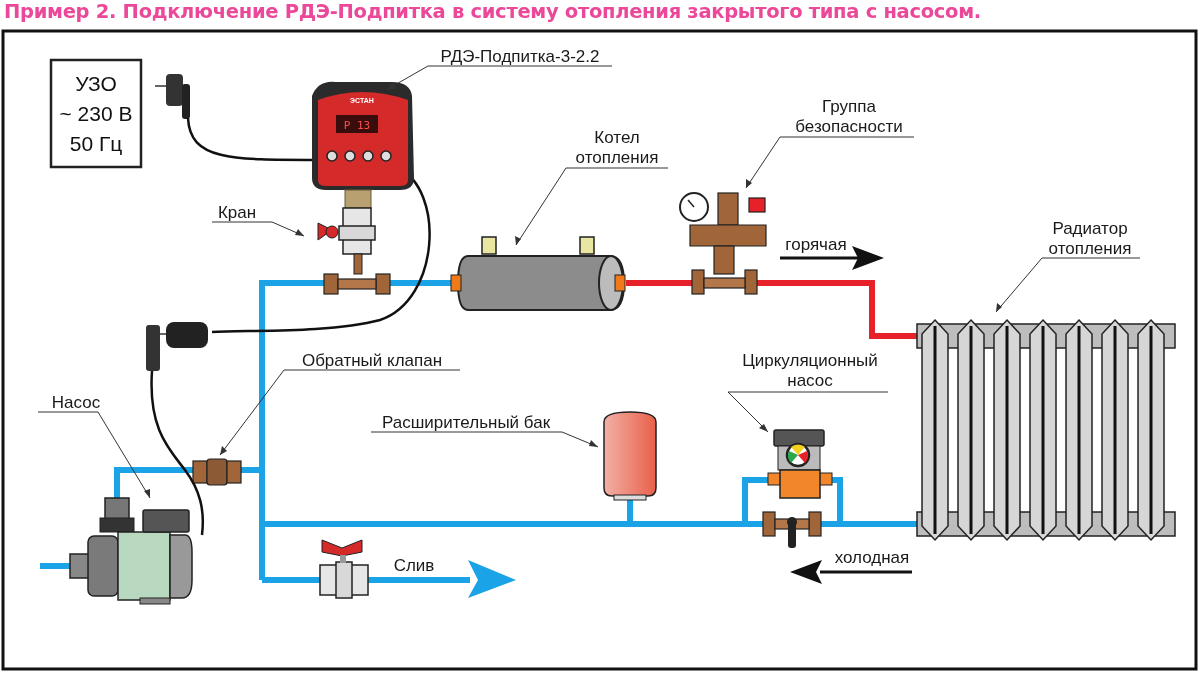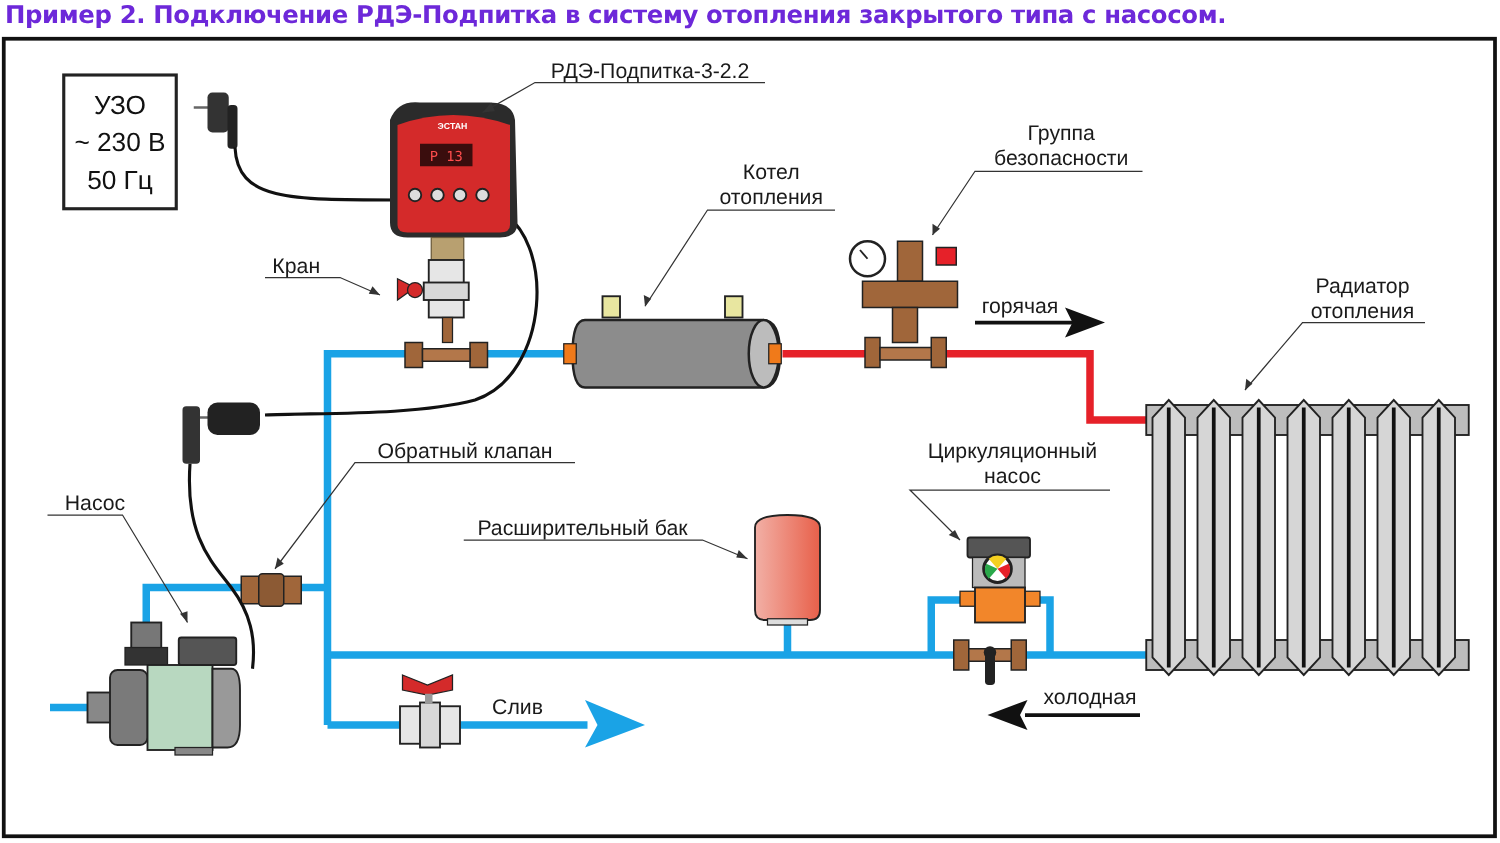--- a/index.html
+++ b/index.html
@@ -1,17 +1,17 @@
 <!DOCTYPE html>
 <html><head>
   <meta charset="utf-8">
   <style>
     html, body { margin: 0; padding: 0; background: #ffffff; }
     body { width: 1200px; height: 674px; position: relative; overflow: hidden; font-family: "Liberation Sans", sans-serif; }
-    .title { position: absolute; left: 4px; top: 0px; font-family: "DejaVu Sans", sans-serif; font-weight: bold; font-size: 19.5px; color: #6d28d9; letter-spacing: -0.3px; white-space: nowrap; }
+    .title { position: absolute; left: 4px; top: 0px; font-family: "DejaVu Sans", sans-serif; font-weight: bold; font-size: 19.5px; color: #ec4899; letter-spacing: -0.3px; white-space: nowrap; }
     svg { position: absolute; left: 0; top: 0; }
     .lbl { font-family: "Liberation Sans", sans-serif; font-size: 17px; fill: #1a1a1a; }
     .lbl-big { font-family: "Liberation Sans", sans-serif; font-size: 21px; fill: #111; }
   </style>
 </head>
 <body>
 
 <div class="title">Пример 2. Подключение РДЭ-Подпитка в систему отопления закрытого типа с насосом.</div>
 
 <svg width="1200" height="674" viewBox="0 0 1200 674">

